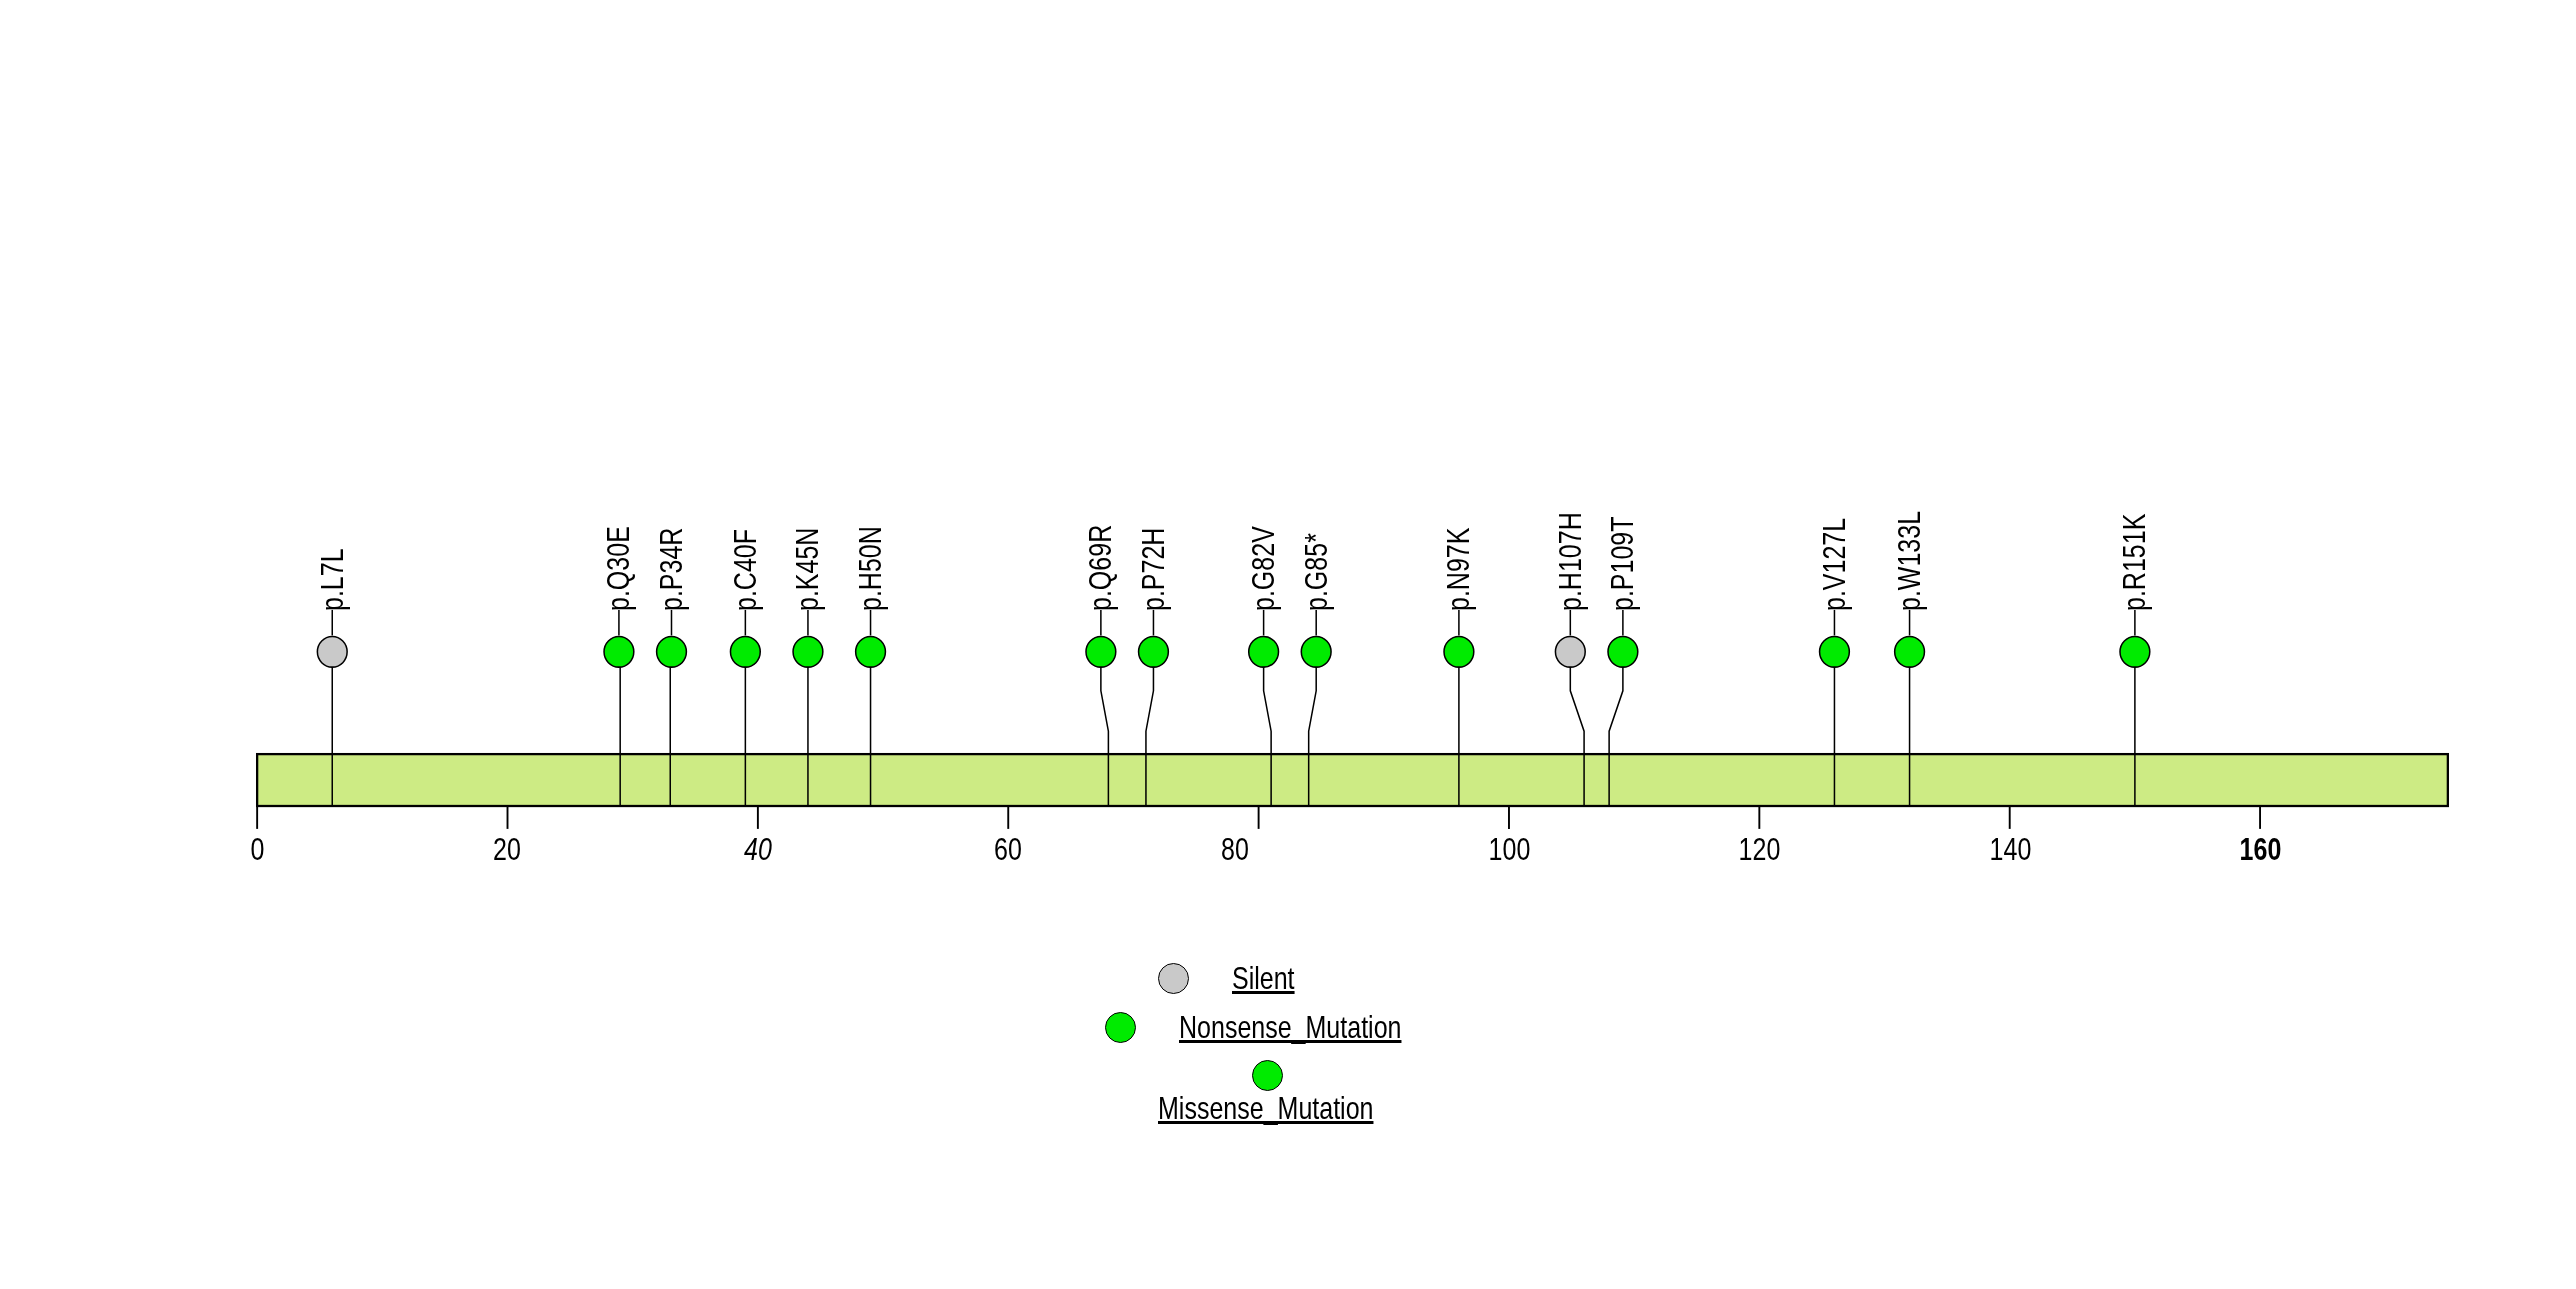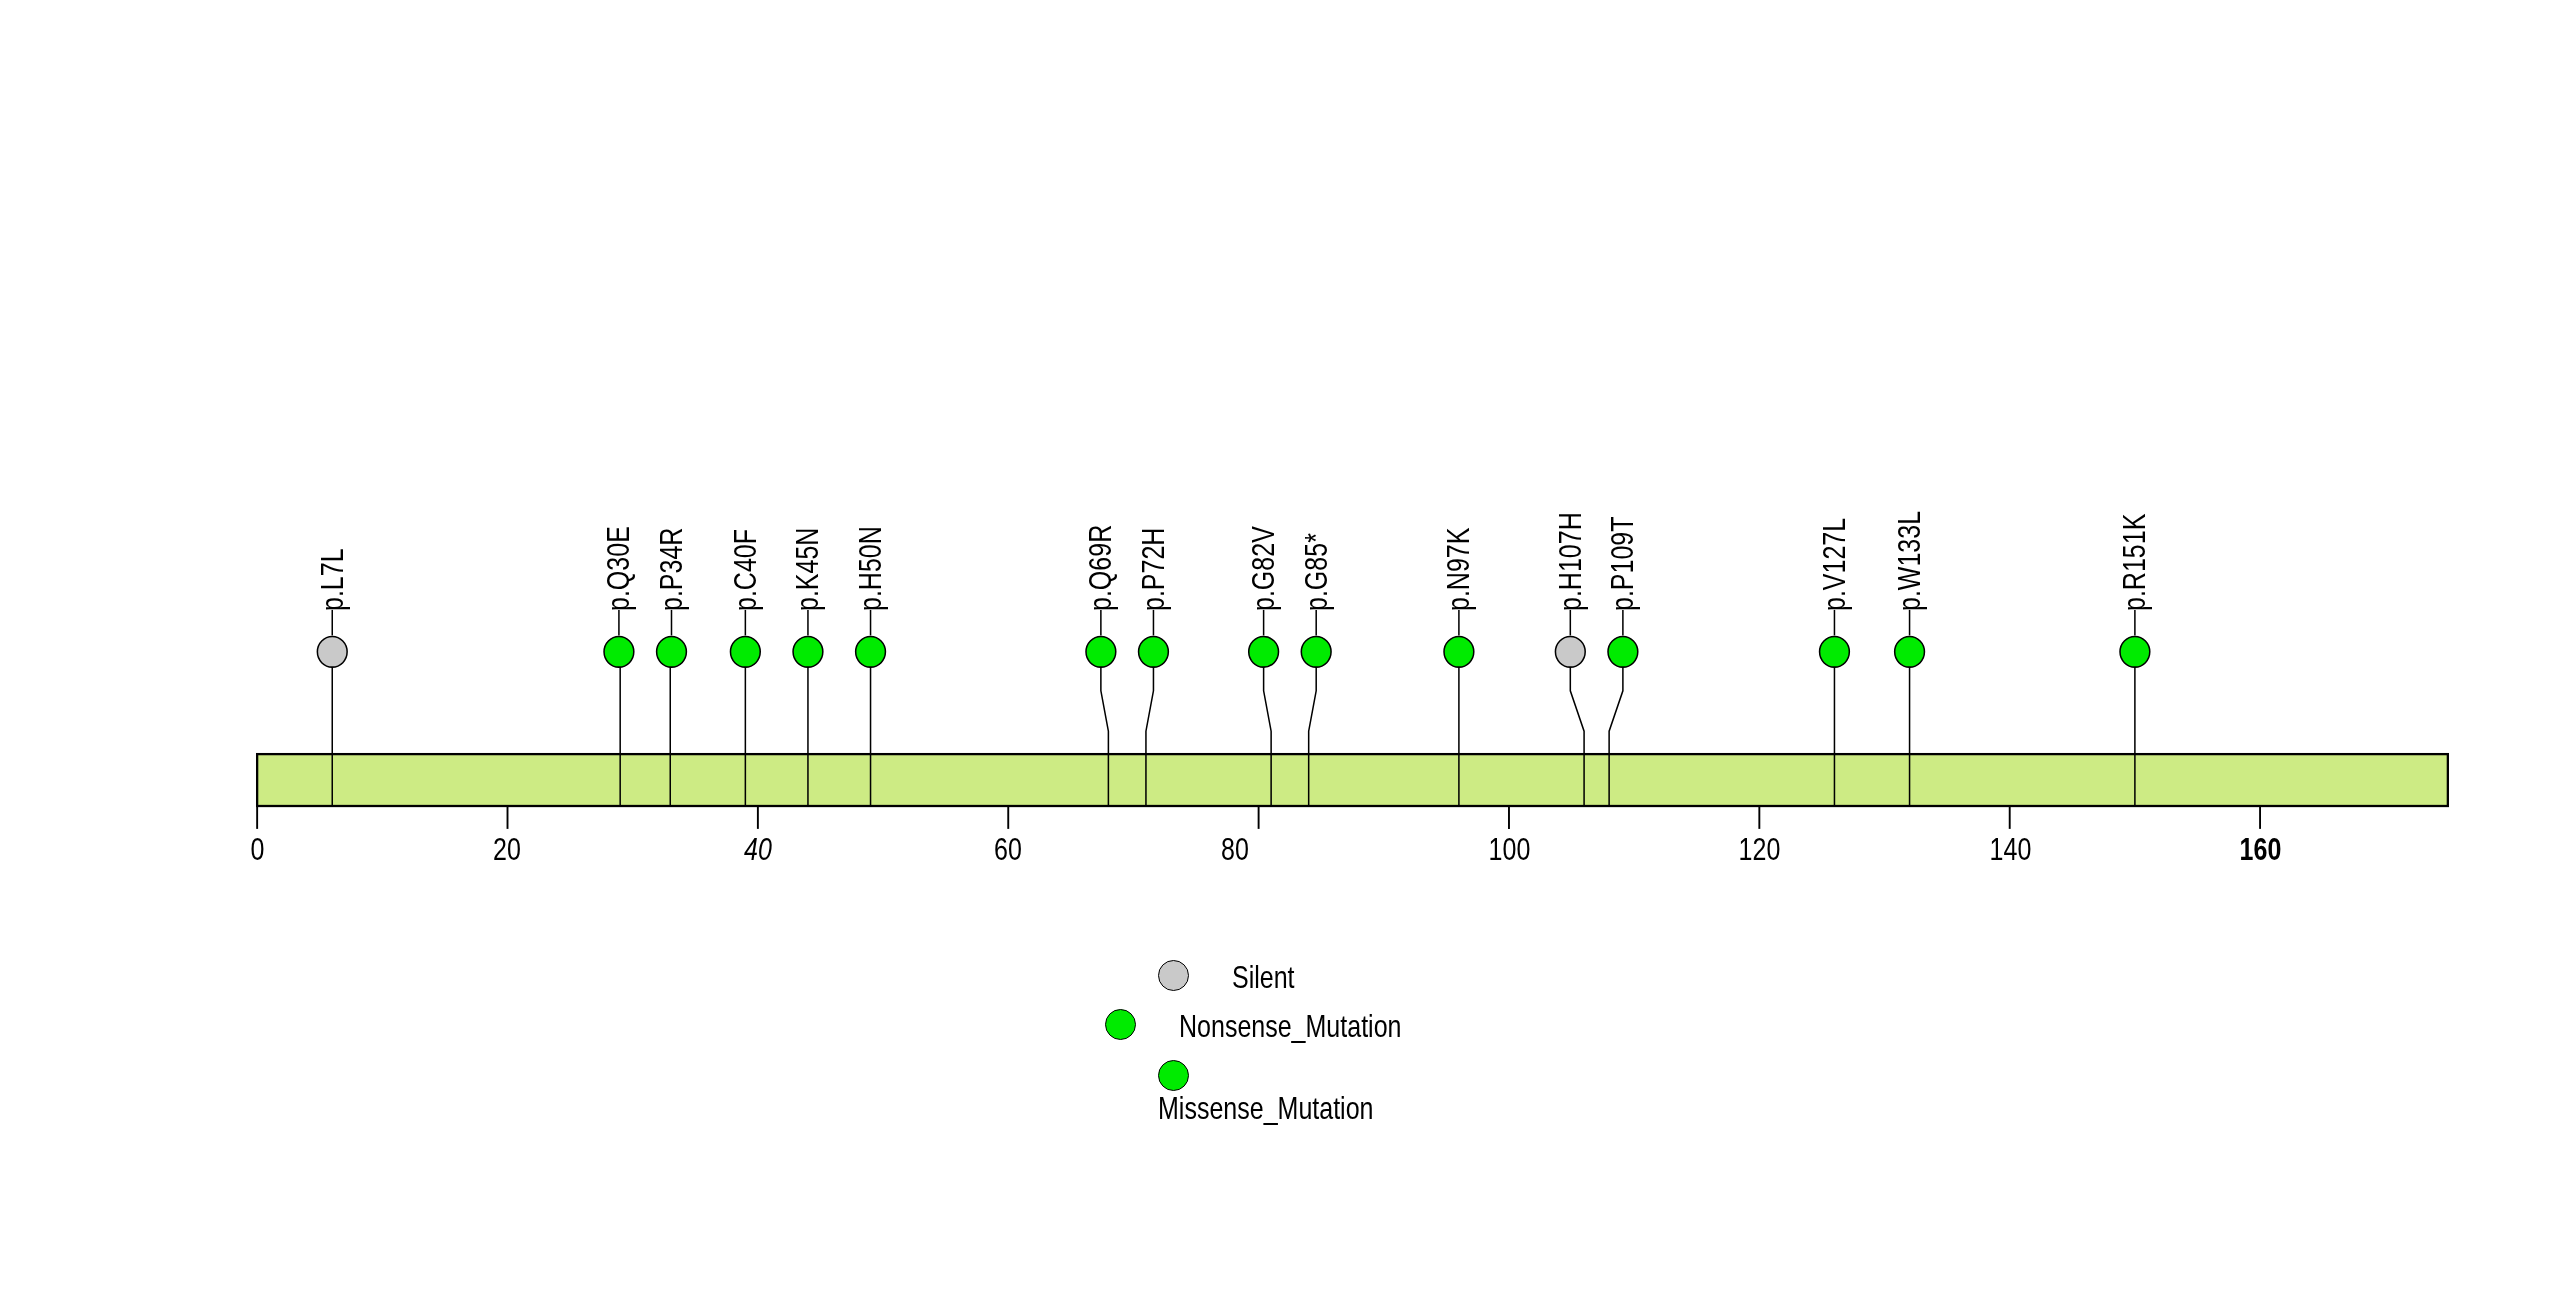--- a/index.html
+++ b/index.html
@@ -7,21 +7,21 @@
     position:relative;width:2576px;height:1290px;overflow:hidden;background:#ffffff;
     font-family:"Liberation Sans","DejaVu Sans",sans-serif;color:#000000;
   }
   .page svg{position:absolute;left:0;top:0;}
   .mlabel{
     position:absolute;font-size:30.5px;line-height:37px;height:37px;white-space:nowrap;
     transform-origin:0 100%;transform:rotate(-90deg) scaleX(0.82);
   }
   .tick{position:absolute;top:832px;width:122px;text-align:center;font-size:30.5px;line-height:34px;}
   .tick span{display:inline-block;transform:scaleX(0.82);transform-origin:50% 50%;}
-  .legend-item{position:absolute;display:flex;align-items:flex-start;height:37px;}
+  .legend-item{position:absolute;display:flex;align-items:center;height:37px;text-decoration:underline;}
   .legend-dot{width:29px;height:29px;border:1.5px solid #000;border-radius:50%;margin-right:43px;flex:none;}
   .legend-label{font-size:30.5px;white-space:nowrap;transform:scaleX(0.82);transform-origin:0 50%;}
 </style>
 </head>
 <body>
 
 <div class="page">
   <svg id="plot-svg" width="2576" height="1290" viewBox="0 0 3376 1690">
       <rect x="337" y="988" width="2871.0499999999997" height="68" fill="#CDEB84" stroke="#000000" stroke-width="3"></rect>
       <line x1="337" y1="1056" x2="337" y2="1086" stroke="#000" stroke-width="2.5"></line>

